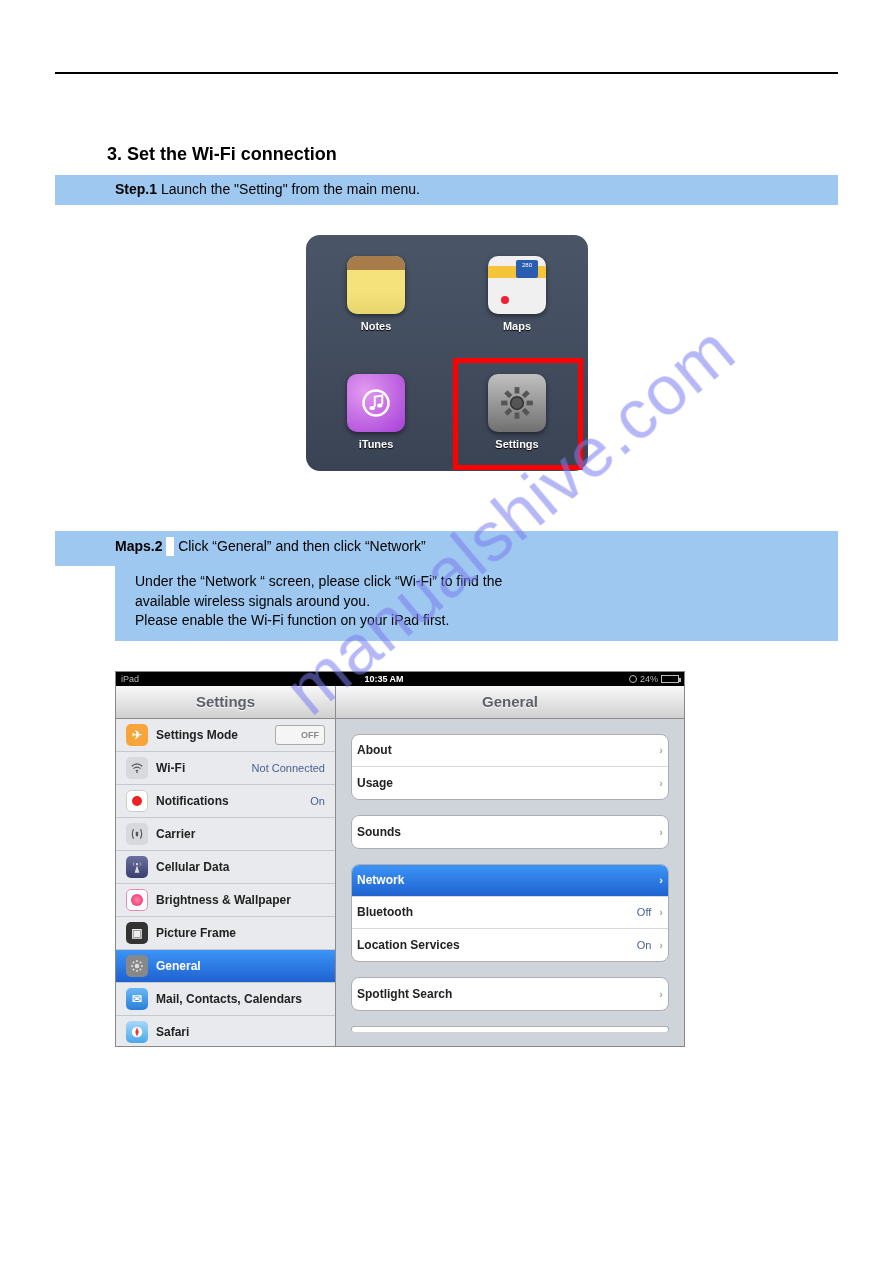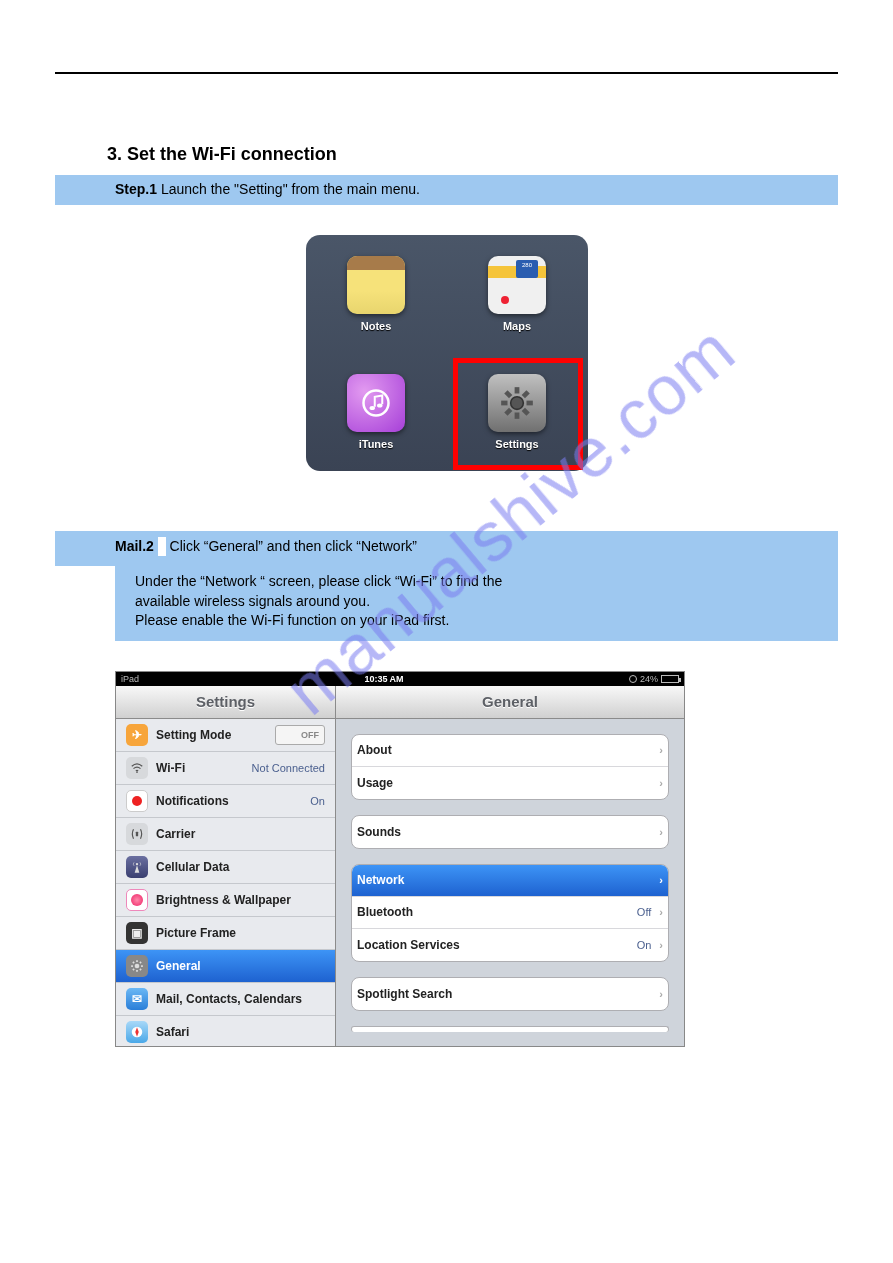--- a/index.html
+++ b/index.html
@@ -183,21 +183,21 @@
               </g>
             </svg>
         </div>
         <div class="app-label">Settings</div>
       </div>
     </div>
     <div class="red-box"></div>
   </div>
 
   <div class="step-bar tall">
-    <span class="step-label">Mail.2</span>
+    <span class="step-label">Maps.2</span>
     <span class="white-gap">&nbsp;</span>
     <span>Click “General” and then click “Network”</span>
   </div>
   <div class="step-bar tall indent" style="margin-top:-30px;">
     <div>Under the “Network “ screen, please click “Wi-Fi” to find the</div>
     <div>available wireless signals around you.</div>
     <div>Please enable the Wi-Fi function on your iPad first.</div>
   </div>
 
   <div class="settings-shot">
@@ -209,21 +209,21 @@
         <span>24%</span>
         <span class="battery-icon"><span class="battery-fill"></span></span>
       </span>
     </div>
     <div class="settings-body">
       <div class="settings-left">
         <div class="pane-header">Settings</div>
         <div class="left-list">
           <div class="left-row">
             <div class="row-icon ic-airplane">✈</div>
-            <span>Setting Mode</span>
+            <span>Settings Mode</span>
             <div class="toggle-off">OFF</div>
           </div>
           <div class="left-row">
             <div class="row-icon ic-wifi">
               <svg width="14" height="14" viewBox="0 0 24 24">
                   <path d="M3 9 q9 -8 18 0 M6 13 q6 -5 12 0 M10 17 q2 -2 4 0" stroke="#555" stroke-width="2" fill="none"></path>
                   <circle cx="12" cy="19" r="1.5" fill="#555"></circle>
                 </svg>
             </div>
             <span>Wi-Fi</span>

